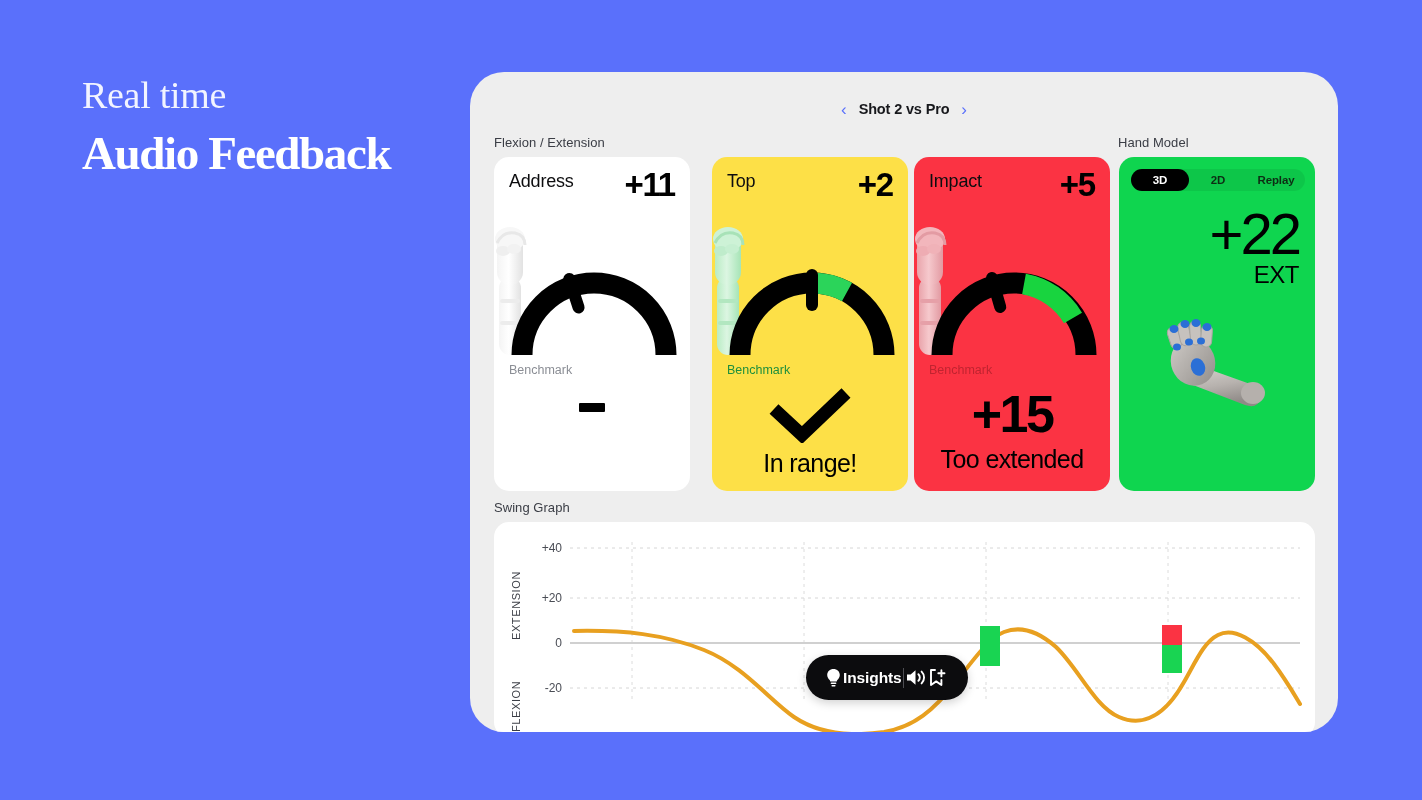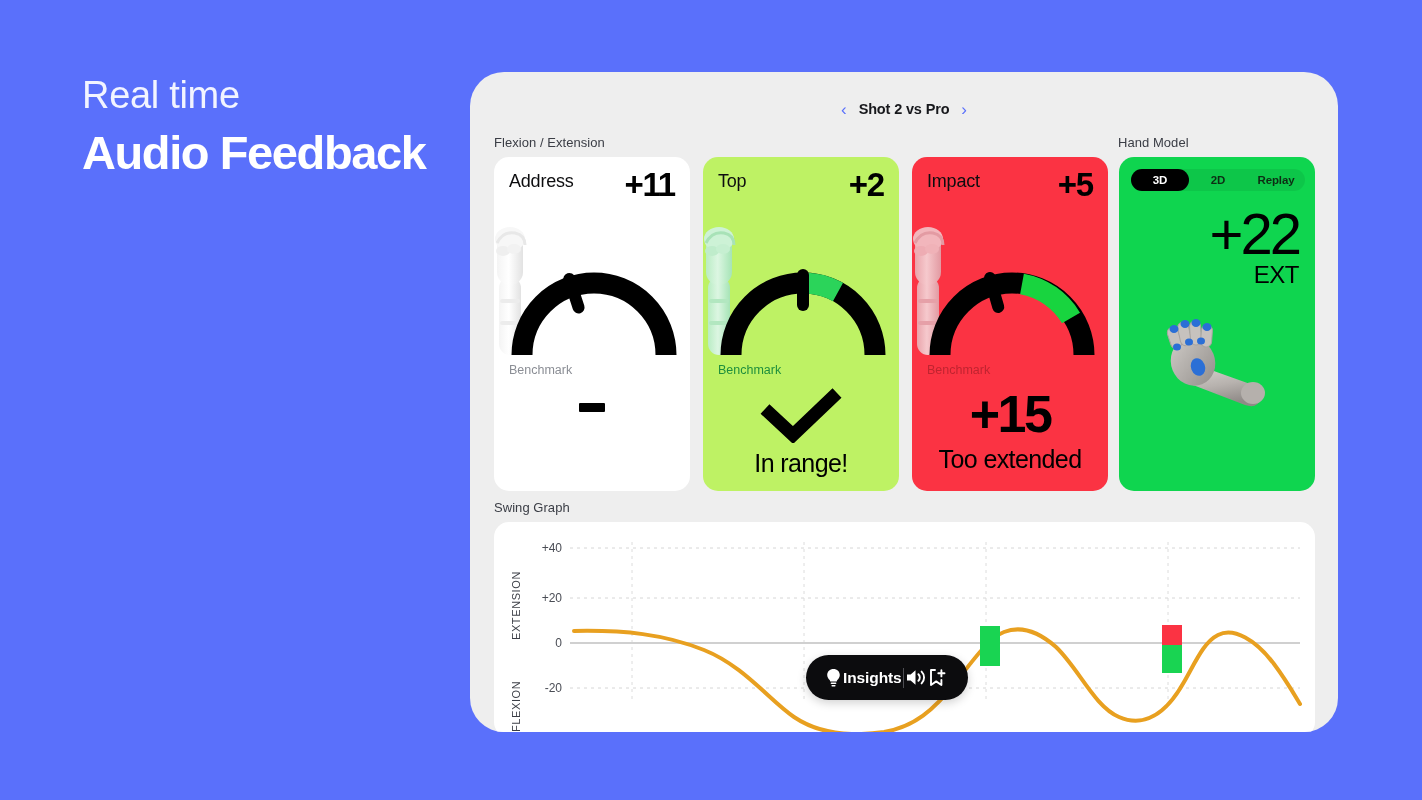--- a/index.html
+++ b/index.html
@@ -8,20 +8,21 @@
     width: 1422px; height: 800px;
     overflow: hidden;
     font-family: "Liberation Sans", "DejaVu Sans", sans-serif;
   }
   body { background: #5a70fb; position: relative; }
 
   
   #hero {
     position: absolute; left: 82px; top: 72px; width: 380px;
     color: #ffffff;
+    font-family: Liberation Serif, serif;
   }
   #hero .line1 {
     font-size: 38px; font-weight: 300; letter-spacing: -0.3px;
     line-height: 46px; color: #f2f4ff;
   }
   #hero .line2 {
     font-size: 47px; font-weight: 700; letter-spacing: -1.4px;
     line-height: 58px; margin-top: 6px; white-space: nowrap;
   }
 
@@ -54,30 +55,30 @@
     position: absolute;
     font-size: 13px; color: #3a3d45; letter-spacing: 0.05px;
   }
   #lbl-flexext { left: 24px; top: 63px; }
   #lbl-handmodel { left: 648px; top: 63px; }
   #lbl-swinggraph { left: 24px; top: 428px; }
 
   
   #card-row {
     position: absolute; left: 24px; top: 85px;
-    display: flex; gap: 13px;
+    display: flex; gap: 6px;
   }
   .metric-card {
     width: 196px; height: 334px;
     border-radius: 15px;
     position: relative; overflow: hidden;
     padding: 14px 15px 0 15px;
   }
   .metric-card.neutral { background: #ffffff; }
-  .metric-card.good    { background: #bef264; }
+  .metric-card.good    { background: #fde047; margin-left: 16px; }
   .metric-card.bad     { background: #fb3343; }
 
   .card-head {
     display: flex; justify-content: space-between; align-items: flex-start;
     height: 40px;
   }
   .card-name { font-size: 18px; font-weight: 400; color: #0d0d0f; letter-spacing: -0.2px; }
   .card-value { font-size: 33px; font-weight: 700; color: #000; line-height: 28px; letter-spacing: -1.2px; }
 
   

